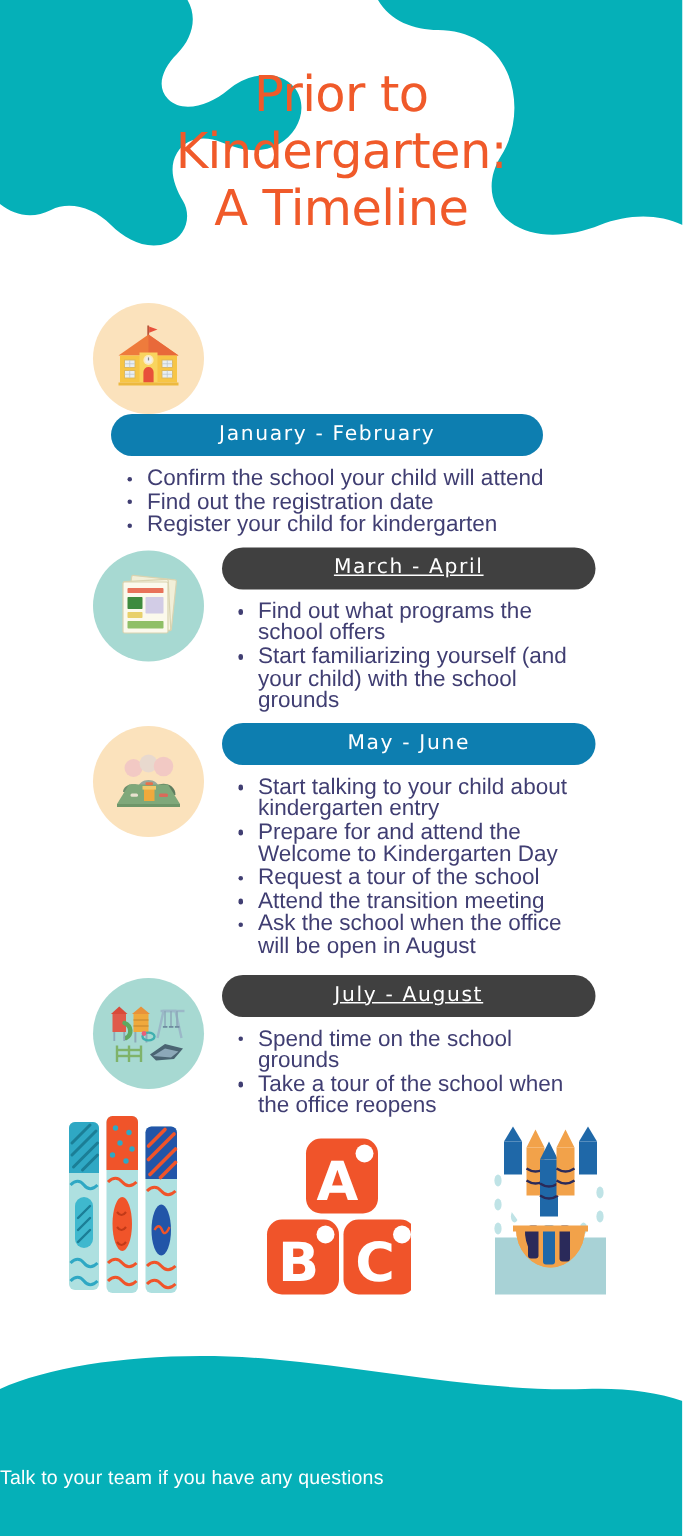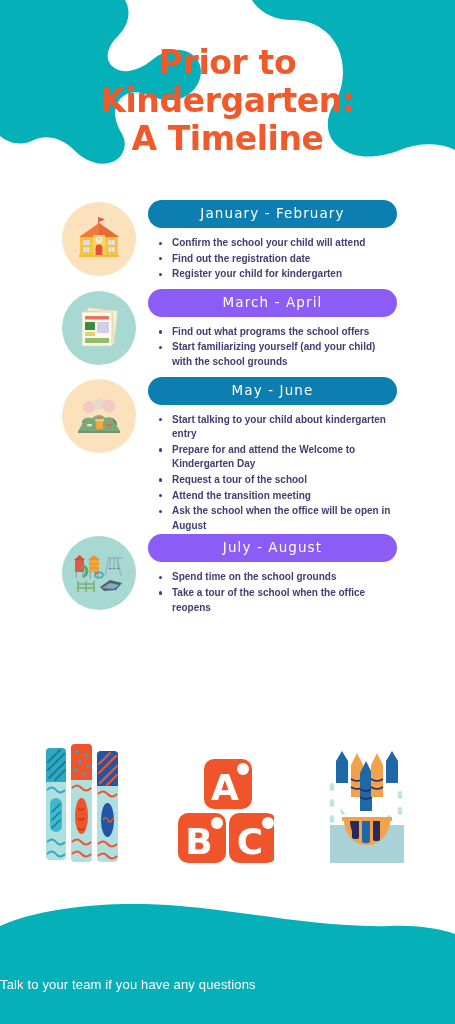--- a/index.html
+++ b/index.html
@@ -43,21 +43,21 @@
   .title-wrap {
     position: absolute;
     top: 44px;
     left: 0;
     width: 455px;
     text-align: center;
     z-index: 5;
   }
   .title-line {
     font-family: "DejaVu Sans", sans-serif;
-    font-weight: bold;
+    font-weight: normal;
     font-size: 33px;
     line-height: 38px;
     color: #F05A2A;
     letter-spacing: -0.4px;
   }
 
   
   .timeline {
     position: absolute;
     top: 200px;
@@ -98,36 +98,35 @@
     text-align: center;
     color: #ffffff;
     font-family: "DejaVu Sans", sans-serif;
     font-size: 13.5px;
     letter-spacing: 1.1px;
     padding: 5px 0 6px 0;
     box-sizing: border-box;
     line-height: 17px;
   }
   .pill.blue   { background: #0D7EB0; }
-  .pill.orange { background: #8b5cf6; }
+  .pill.orange { background: #404040; text-decoration: underline; }
 
   ul.bullets {
     list-style: none;
     margin: 8px 0 0 0;
     padding: 0 0 0 22px;
     color: #403E72;
   }
   ul.bullets li {
     position: relative;
-    font-size: 10px;
+    font-size: 15px;
     line-height: 14.6px;
     margin-bottom: 1px;
     padding-left: 2px;
     font-family: "Liberation Sans", sans-serif;
-    font-weight: bold;
   }
   ul.bullets li::before {
     content: "";
     position: absolute;
     left: -11px;
     top: 5.5px;
     width: 3.4px;
     height: 3.4px;
     border-radius: 50%;
     background: #403E72;
@@ -178,21 +177,21 @@
   </svg>
 
   <div class="title-wrap">
     <div class="title-line">Prior to</div>
     <div class="title-line">Kindergarten:</div>
     <div class="title-line">A Timeline</div>
   </div>
 
   <div class="timeline">
 
-    <div class="section" style="margin-bottom:6px;">
+    <div class="section" style="margin-bottom:6px;flex-direction:column;">
       <div class="icon-badge" style="background:#FBE2BC;">
         <svg width="56" height="48" viewBox="0 0 56 48">
 
           <rect x="27.2" y="2" width="1.2" height="9" fill="#B8563B"></rect>
           <path d="M28.4,2.6 L34,4.6 L28.4,6.8 Z" fill="#E8503A"></path>
 
           <path d="M28,8 L48,22 L8,22 Z" fill="#EE7B3C"></path>
           <path d="M28,8 L48,22 L28,22 Z" fill="#E8693A"></path>
 
           <rect x="9" y="22" width="38" height="18" fill="#F7C545"></rect>
@@ -256,21 +255,21 @@
       </div>
       <div class="section-body">
         <div class="pill orange">March - April</div>
         <ul class="bullets">
           <li>Find out what programs the school offers</li>
           <li>Start familiarizing yourself (and your child) with the school grounds</li>
         </ul>
       </div>
     </div>
 
-    <div class="section" style="margin-bottom:0;">
+    <div class="section" style="margin-bottom:10px;">
       <div class="icon-badge" style="background:#FBE2BC;">
         <svg width="54" height="46" viewBox="0 0 54 46">
 
           <circle cx="17" cy="14" r="6" fill="#F2C9C4"></circle>
           <path d="M10,30 C10,23 24,23 24,30 Z" fill="#6E8F6E"></path>
           <circle cx="27" cy="11" r="6" fill="#E8D9CE"></circle>
           <path d="M20,28 C20,20 34,20 34,28 Z" fill="#9AA89A"></path>
           <circle cx="37" cy="13" r="6.5" fill="#F2C9C4"></circle>
           <path d="M29,32 C29,22 45,22 45,32 Z" fill="#5F7D5F"></path>
 

